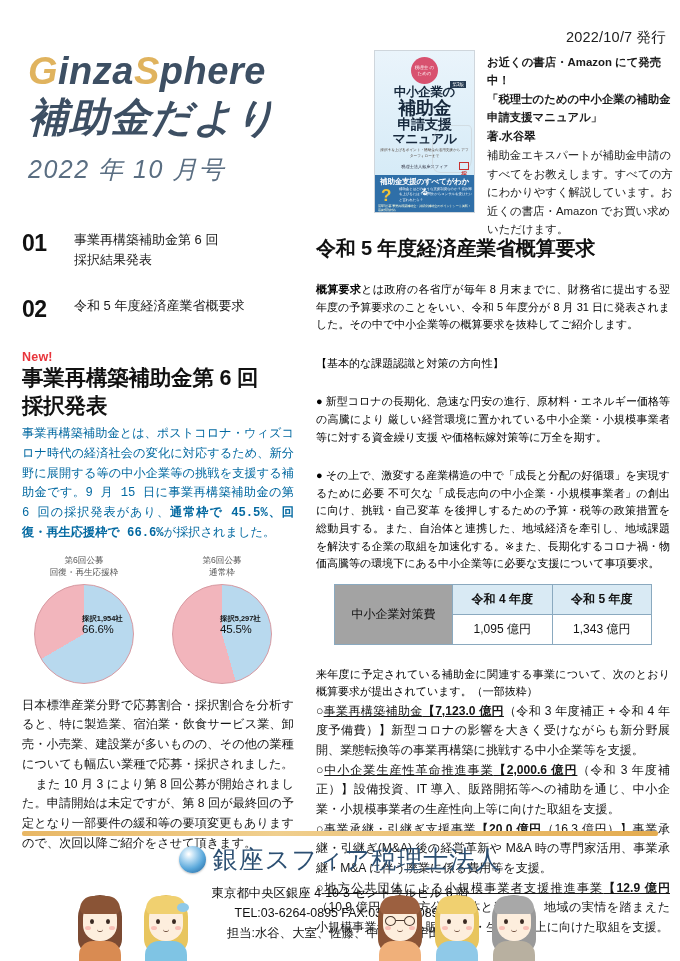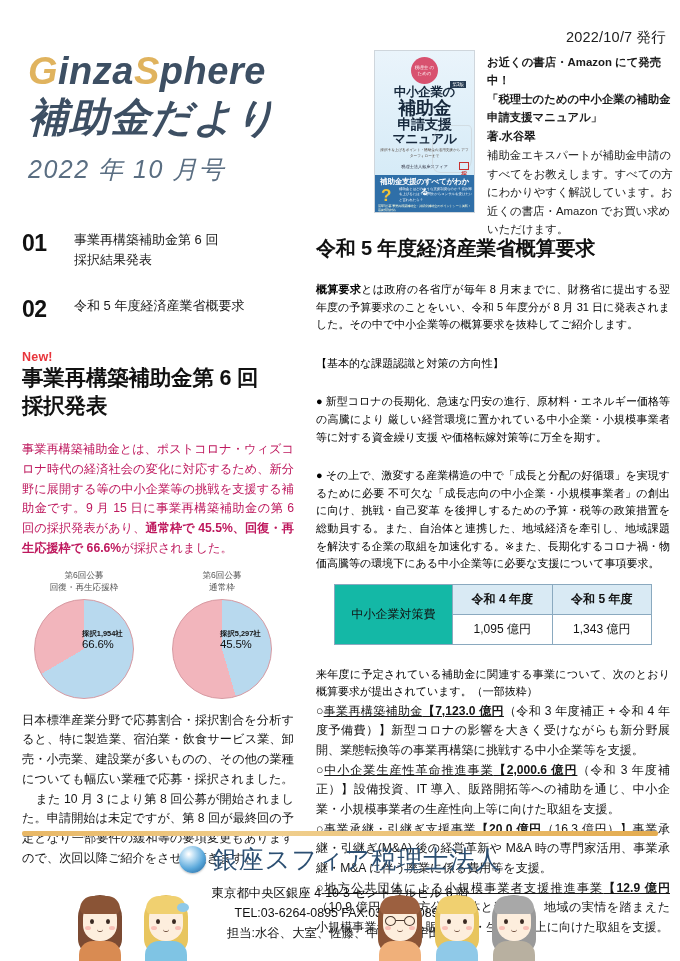--- a/index.html
+++ b/index.html
@@ -151,21 +151,21 @@
   }
   .toc-text { font-size: 13px; line-height: 1.55; color: #1a1a1a; }
 
   
   .left-col { position: absolute; left: 0; top: 350px; width: 310px; padding: 0 16px 0 22px; }
   .new-tag { font-size: 12.5px; font-weight: bold; color: #e8353c; letter-spacing: .2px; }
   .art-title {
     font-size: 21.5px; font-weight: bold; color: #111;
     line-height: 1.28; letter-spacing: -.2px; margin-top: 1px;
   }
-  .art-body { font-size: 12.2px; line-height: 1.62; color: #be185d; margin-top: 20px; text-align: justify; }
+  .art-body { font-size: 12.2px; line-height: 1.62; color: #0369a1; margin-top: 5px; text-align: justify; font-family: Liberation Mono, monospace; }
   .art-body b { font-weight: bold; }
 
   
   .charts { display: flex; gap: 14px; margin-top: 10px; justify-content: flex-start; }
   .chart-unit { width: 124px; text-align: center; }
   .chart-cap { font-size: 8.6px; color: #555; line-height: 1.45; margin-bottom: 5px; }
   .pie-wrap { position: relative; width: 100px; height: 100px; margin: 0 auto; }
   .pie {
     width: 100px; height: 100px; border-radius: 50%;
     border: 1px solid #d79aa2;
@@ -203,21 +203,21 @@
     font-size: 12px;
   }
   .budget-table td, .budget-table th {
     border: 1px solid #8aa9bf;
     text-align: center;
     padding: 6px 4px;
     font-weight: normal;
     color: #111;
   }
   .budget-table .rowhead {
-    background: #14b8a6;
+    background: #a3a3a3;
     width: 118px;
     font-size: 12px;
   }
   .budget-table .colhead {
     background: #d9eaf4;
     font-weight: bold;
     font-size: 12px;
   }
 
   .bl { margin-top: 1px; }

